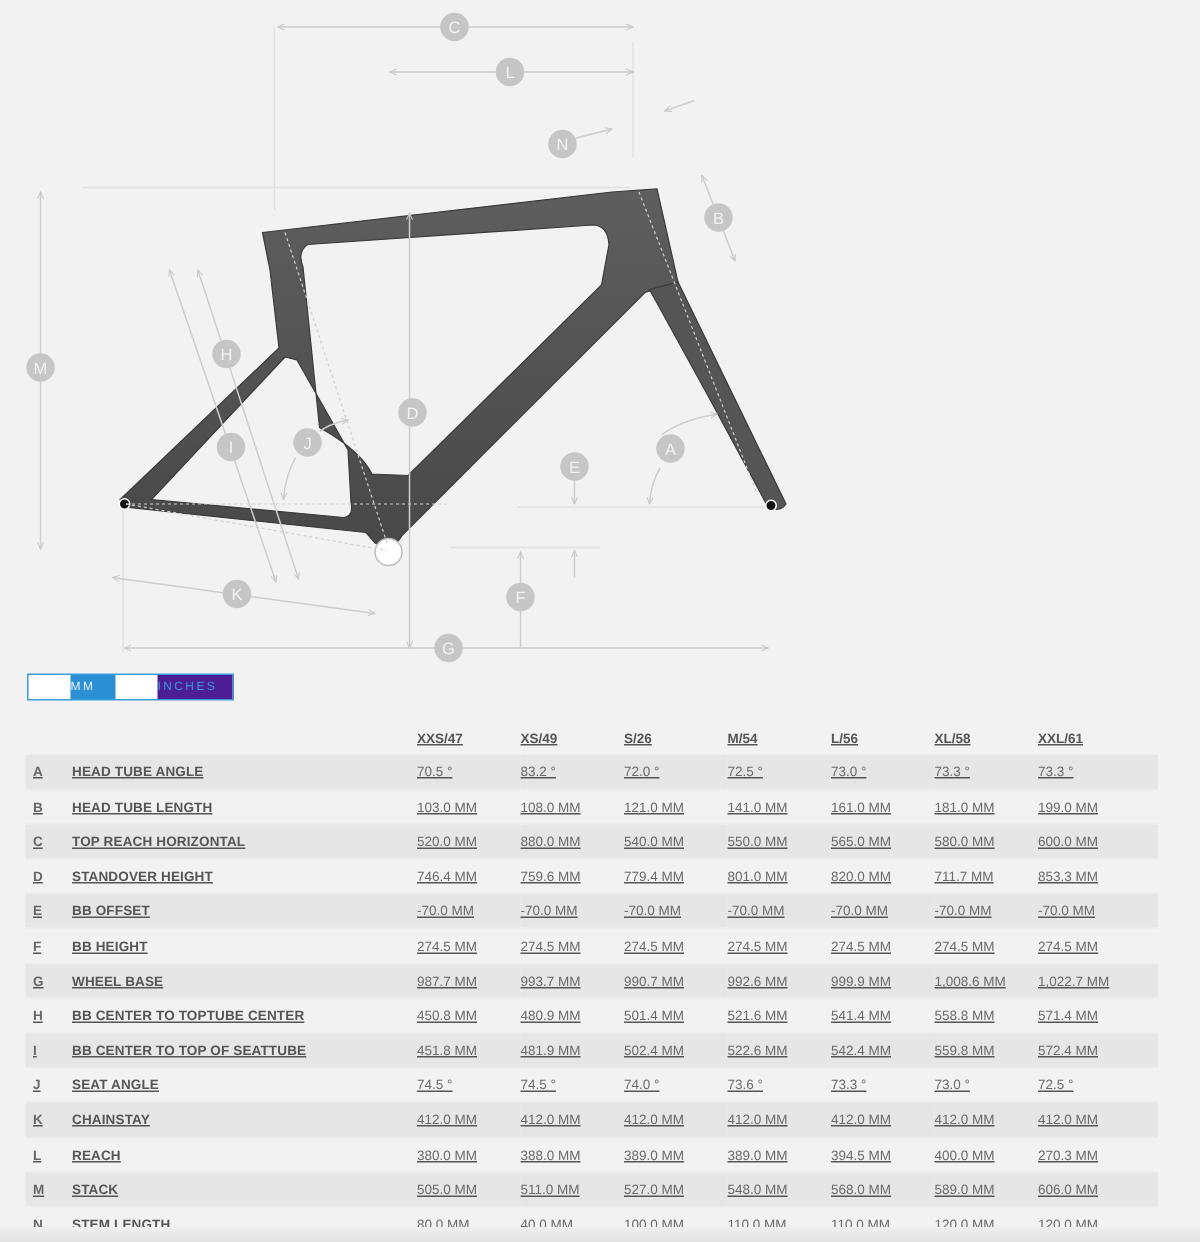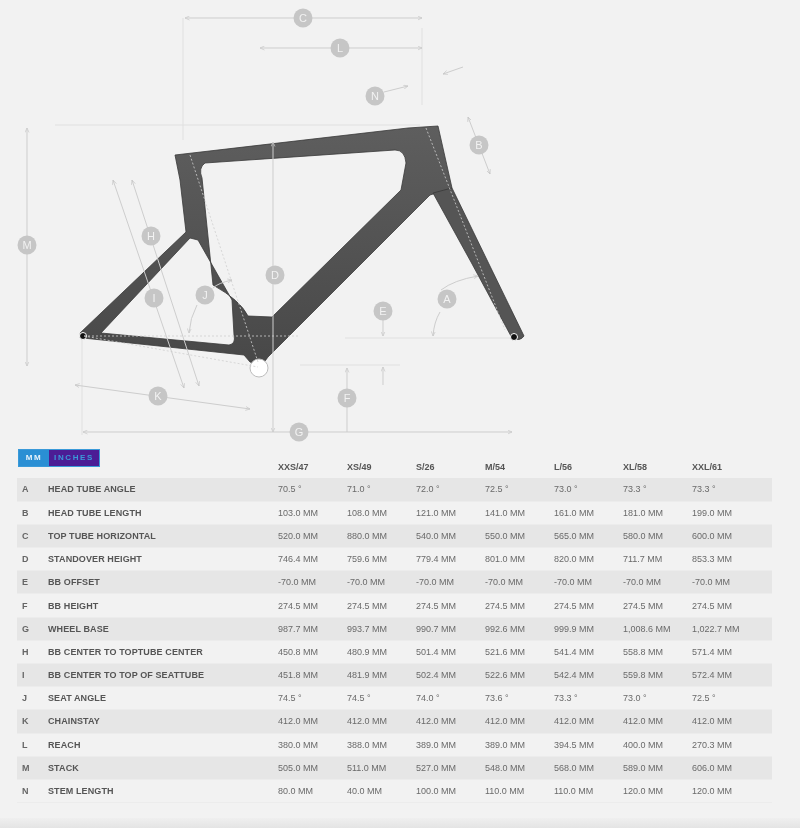--- a/index.html
+++ b/index.html
@@ -14,29 +14,31 @@
       position: absolute; left: 0; top: 0; width: 800px; height: 445px;
     }
     .diagram svg { width: 800px; height: 445px; display: block; }
     .unit-toggle {
       position: absolute; left: 18px; top: 449px;
       display: flex; height: 18px;
       border: 1px solid #3a9ad9;
       background: #fff;
     }
     .unit-toggle .opt {
-      font-size: 8px; font-weight: bold; letter-spacing: 1.6px;
-      line-height: 16px; text-align: center;
+      font-size: 8px; font-weight: normal; letter-spacing: 1.6px;
+      line-height: 16px; text-align: left;
       cursor: pointer;
+      margin-left: 28px;
     }
     .unit-toggle .opt.active { background: #2a8fd4; color: #e8f3fb; width: 30px; }
     .unit-toggle .opt.inactive { background: #4c1d95; color: #3a9ad9; width: 50px; }
     .spec-table {
-      position: absolute; left: 17px; top: 456px; width: 755px;
+      position: absolute; left: 17px; top: 481px; width: 755px;
       border-collapse: collapse;
+      text-decoration: underline;
     }
     .spec-table th {
       font-size: 9px; font-weight: bold; color: #555; text-align: left;
       height: 22px; padding: 0; vertical-align: middle;
     }
     .spec-table td {
       font-size: 9px; height: 23.2px; padding: 0; vertical-align: middle;
       color: #666;
     }
     .spec-table tr.row:nth-child(odd) td { background: #e6e6e6; }
@@ -195,41 +197,41 @@
       <th>L/56</th>
       <th>XL/58</th>
       <th>XXL/61</th>
     </tr>
   </thead>
   <tbody id="rows">
       <tr class="row">
         <td class="key">A</td>
         <td class="label">HEAD TUBE ANGLE</td>
         <td class="val">70.5 °</td>
-        <td class="val">71.0 °</td>
+        <td class="val">83.2 °</td>
         <td class="val">72.0 °</td>
         <td class="val">72.5 °</td>
         <td class="val">73.0 °</td>
         <td class="val">73.3 °</td>
         <td class="val last">73.3 °</td>
       </tr>
       <tr class="row">
         <td class="key">B</td>
         <td class="label">HEAD TUBE LENGTH</td>
         <td class="val">103.0 MM</td>
         <td class="val">108.0 MM</td>
         <td class="val">121.0 MM</td>
         <td class="val">141.0 MM</td>
         <td class="val">161.0 MM</td>
         <td class="val">181.0 MM</td>
         <td class="val last">199.0 MM</td>
       </tr>
       <tr class="row">
         <td class="key">C</td>
-        <td class="label">TOP TUBE HORIZONTAL</td>
+        <td class="label">TOP REACH HORIZONTAL</td>
         <td class="val">520.0 MM</td>
         <td class="val">880.0 MM</td>
         <td class="val">540.0 MM</td>
         <td class="val">550.0 MM</td>
         <td class="val">565.0 MM</td>
         <td class="val">580.0 MM</td>
         <td class="val last">600.0 MM</td>
       </tr>
       <tr class="row">
         <td class="key">D</td>

